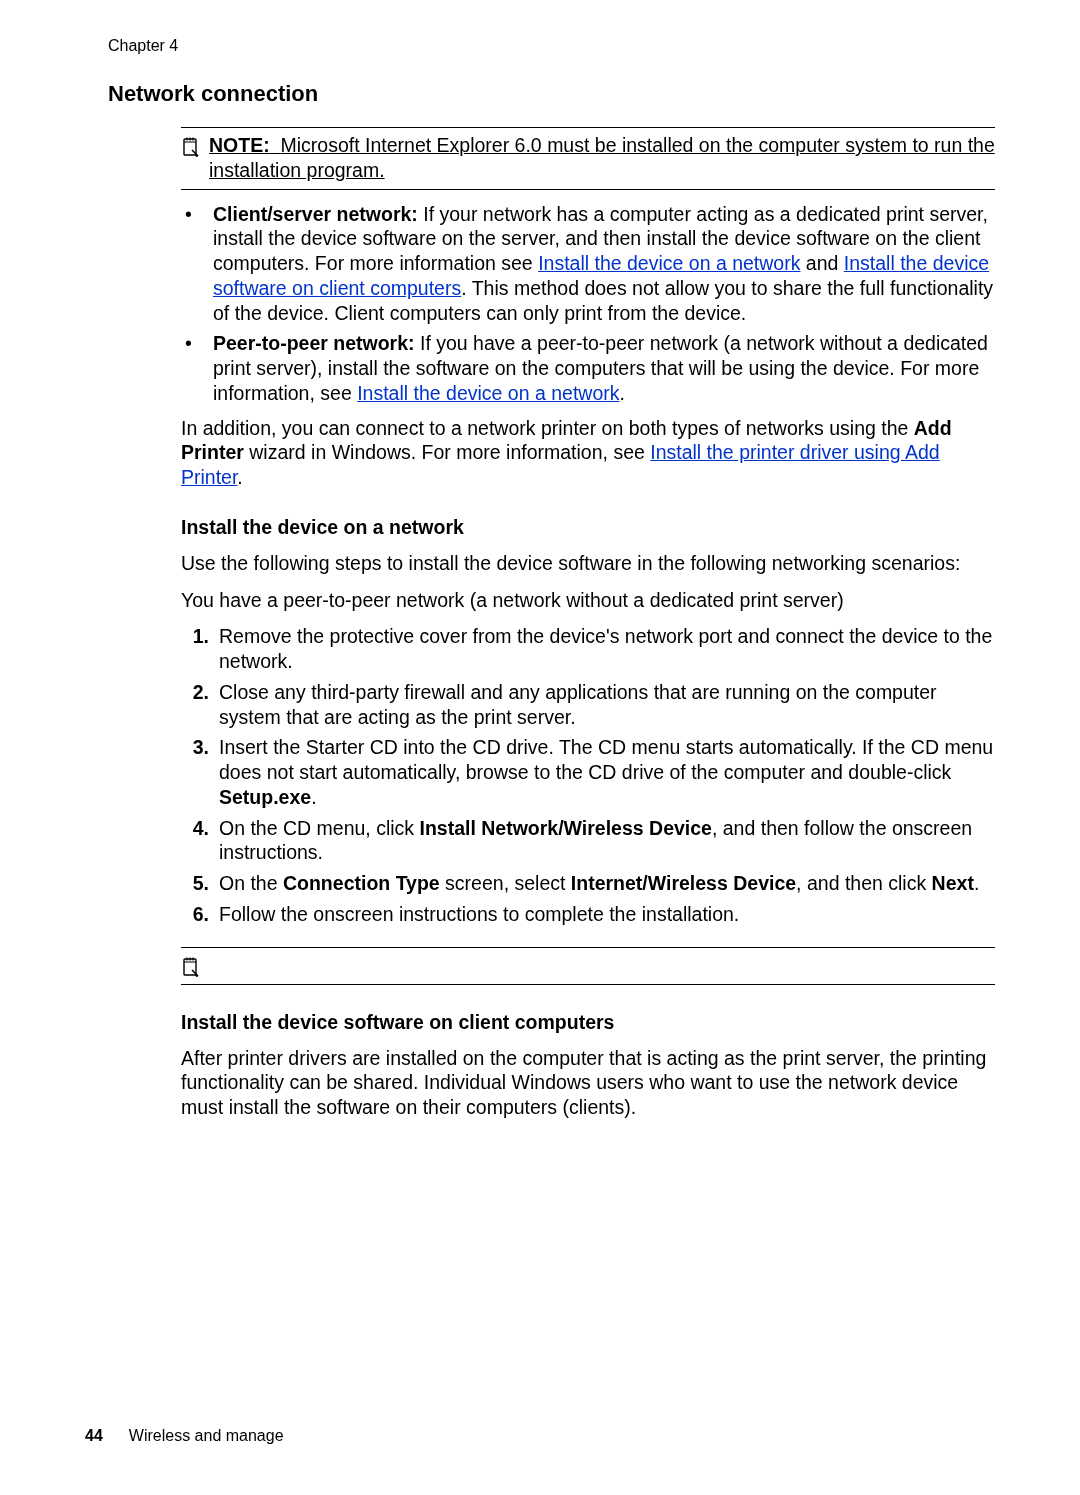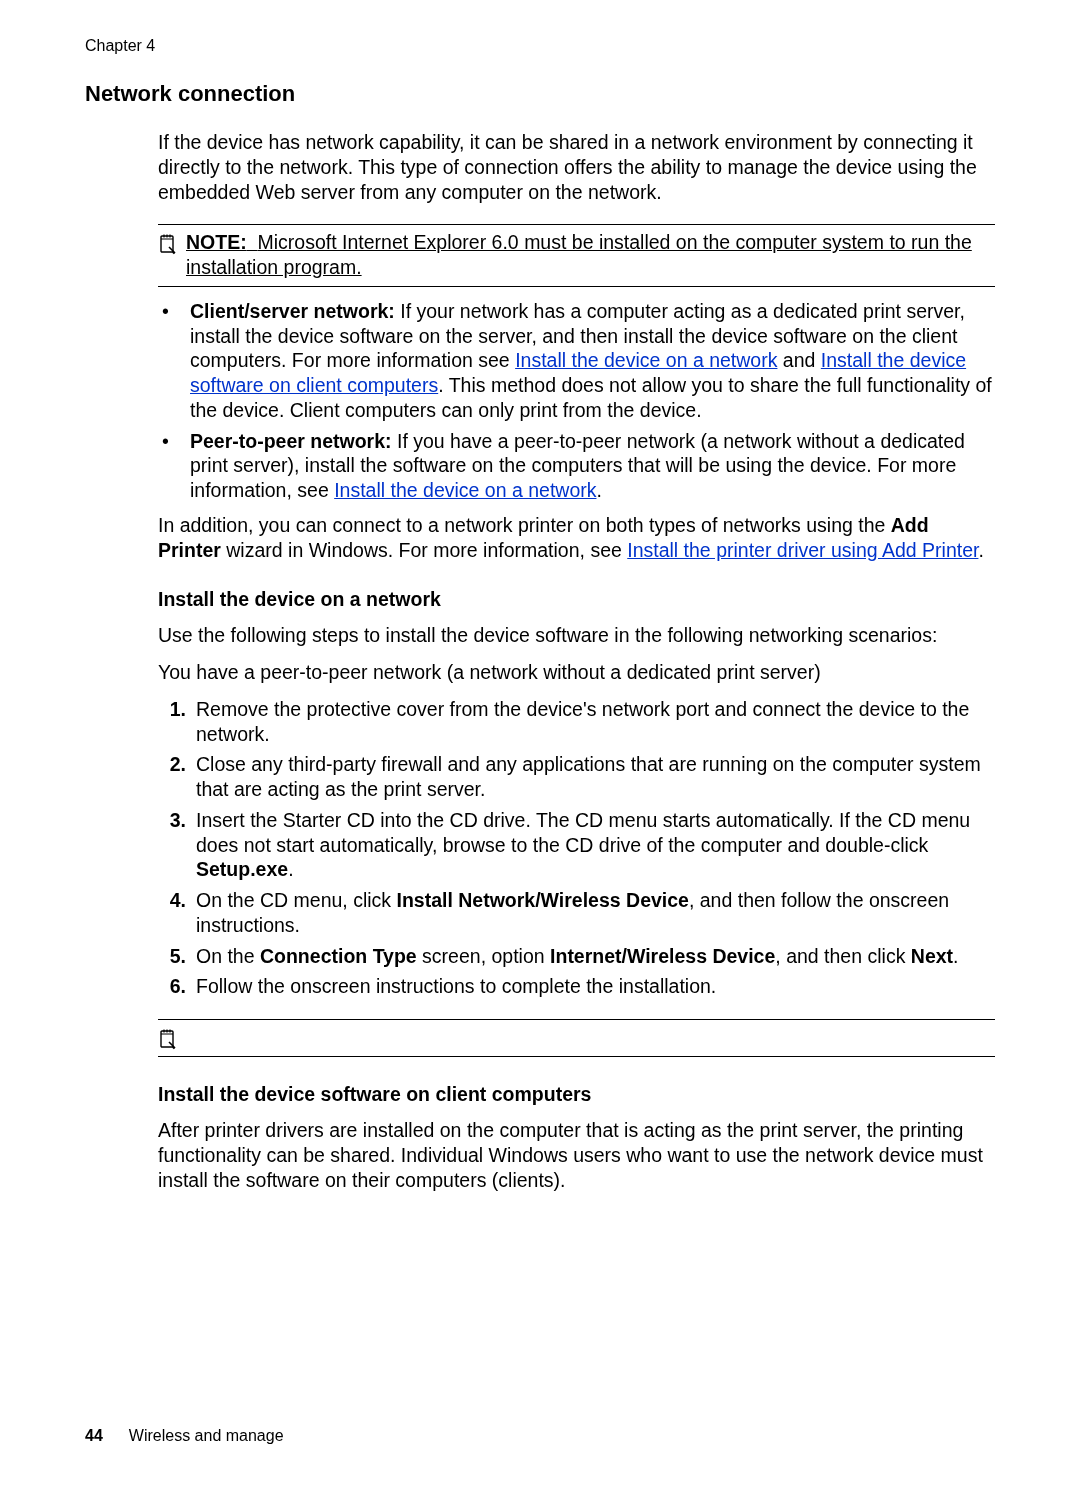--- a/index.html
+++ b/index.html
@@ -10,30 +10,30 @@
     height: 1495px;
     background: #ffffff;
     font-family: Arial, Helvetica, sans-serif;
     color: #000;
   }
   .page {
     position: relative;
     width: 1080px;
     height: 1495px;
     box-sizing: border-box;
-    padding: 37px 85px 0 85px;
+    padding: 37px 85px 0 108px;
   }
   .chapter {
     font-size: 16px;
     margin-bottom: 26px;
   }
   .h1 {
     font-size: 22px;
     font-weight: bold;
-    margin-bottom: 23px;
+    margin-bottom: 12px;
   }
   .body-indent {
     margin-left: 73px;
   }
   p {
     margin: 0 0 12px 0;
     font-size: 19.5px;
     line-height: 1.27;
   }
   .note-box {
@@ -113,21 +113,20 @@
 <body>
 
 <div class="page">
 
   <div class="chapter">Chapter 4</div>
 
   <div class="h1">Network connection</div>
 
   <div class="body-indent">
 
-    <p>If the device has network capability, it can be shared in a network environment by connecting it directly to the network. This type of connection offers the ability to manage the device using the embedded Web server from any computer on the network.</p>
 
     <div class="note-box">
       <span class="note-icon">
         <svg width="20" height="22" viewBox="0 0 20 22">
           <rect x="3" y="3" width="12" height="16" rx="1" fill="none" stroke="#000" stroke-width="1.4"></rect>
           <path d="M3 6 h12" stroke="#000" stroke-width="1"></path>
           <path d="M6 1.5 v3 M9 1.5 v3 M12 1.5 v3" stroke="#000" stroke-width="1.2"></path>
           <path d="M11 14 l6 6" stroke="#000" stroke-width="1.6"></path>
           <path d="M17 20 l-1.2 1.2 -1.8 -1.8 1.2 -1.2 z" fill="#000"></path>
         </svg>
@@ -174,21 +173,21 @@
       <li>
         <span class="num">3.</span>
         <span class="item-body"><span>Insert the Starter CD into the CD drive. The CD menu starts automatically. If the CD menu does not start automatically, browse to the CD drive of the computer and double-click </span><span class="bold">Setup.exe</span><span>.</span></span>
       </li>
       <li>
         <span class="num">4.</span>
         <span class="item-body"><span>On the CD menu, click </span><span class="bold">Install Network/Wireless Device</span><span>, and then follow the onscreen instructions.</span></span>
       </li>
       <li>
         <span class="num">5.</span>
-        <span class="item-body"><span>On the </span><span class="bold">Connection Type</span><span> screen, option </span><span class="bold">Internet/Wireless Device</span><span>, and then click </span><span class="bold">Next</span><span>.</span></span>
+        <span class="item-body"><span>On the </span><span class="bold">Connection Type</span><span> screen, select </span><span class="bold">Internet/Wireless Device</span><span>, and then click </span><span class="bold">Next</span><span>.</span></span>
       </li>
       <li>
         <span class="num">6.</span>
         <span class="item-body">Follow the onscreen instructions to complete the installation.</span>
       </li>
     </ol>
 
     <div class="note-box">
       <span class="note-icon">
         <svg width="20" height="22" viewBox="0 0 20 22">

